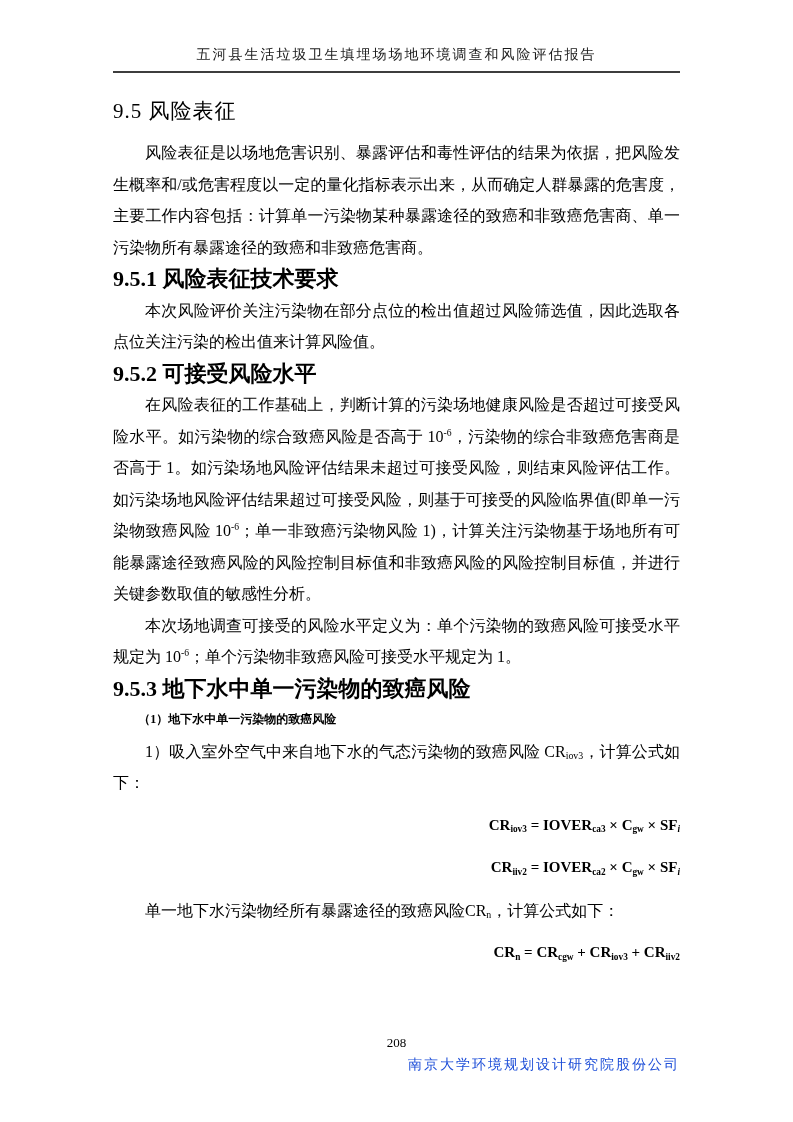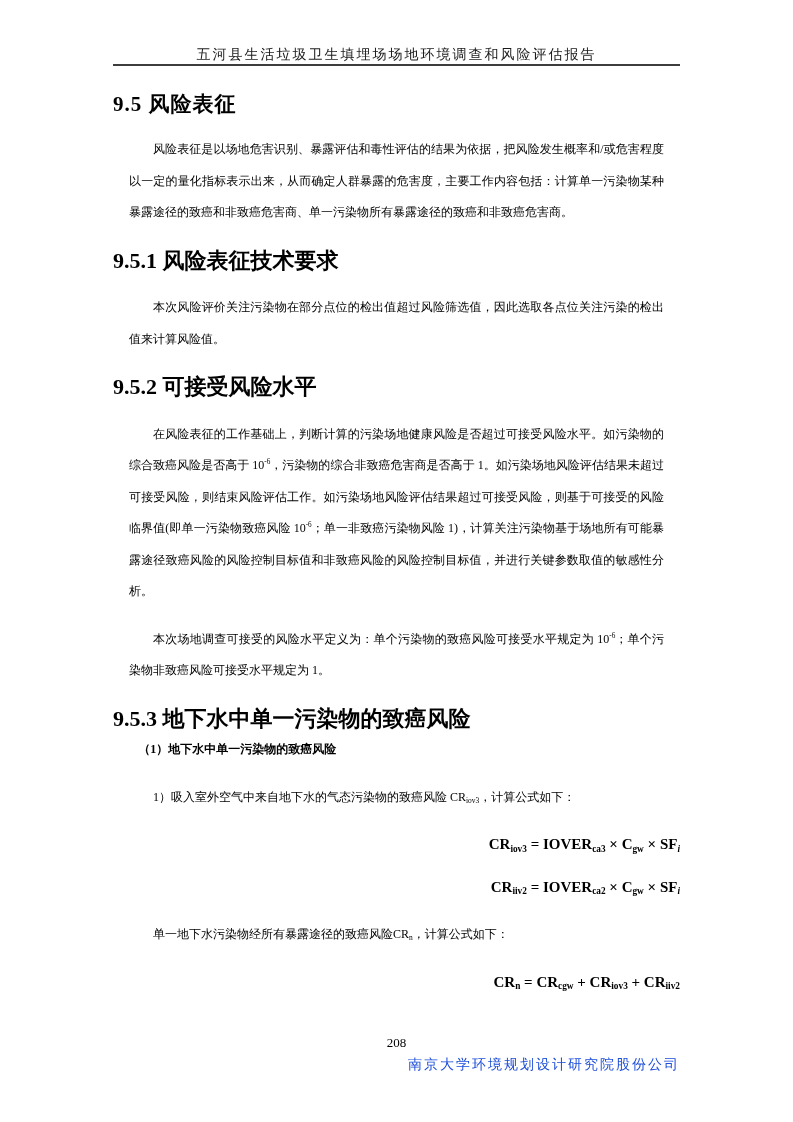--- a/index.html
+++ b/index.html
@@ -12,41 +12,42 @@
     color: #000;
     font-family: "Liberation Serif", "DejaVu Serif", serif;
     display: flex; flex-direction: column;
     overflow: hidden;
     position: relative;
   }
   .header {
     text-align: center;
     font-size: 14px;
     letter-spacing: 2px;
+    padding-bottom: 7px;
     border-bottom: 2px solid #3d3d3d;
     color: #1a1a1a;
   }
   .doc-body { margin-top: 2px; }
   .blk-h1 {
-    font-size: 21px; font-weight: bold;
+    font-size: 21px; font-weight: normal;
     margin: 22px 0 12px 0;
     letter-spacing: 1px;
   }
   .blk-h2 {
     font-size: 22px; font-weight: bold;
     line-height: 31.5px; margin: 0;
   }
   .blk-h3 {
     font-size: 12px; font-weight: bold;
     line-height: 31.5px; margin: 0;
     text-indent: 2.1em;
   }
   .blk-p {
-    font-size: 12px; line-height: 31.5px;
-    margin: 16px; text-align: justify;
+    font-size: 16px; line-height: 31.5px;
+    margin: 0; text-align: justify;
     text-indent: 2em;
   }
   .blk-formula {
     font-size: 15px; font-weight: bold;
     text-align: right; line-height: 31.5px;
     margin: 11px 0; text-indent: 0;
     font-family: "Liberation Serif", "DejaVu Serif", serif;
   }
   .sup { font-size: 0.6em; vertical-align: super; line-height: 0; }
   .sub { font-size: 0.62em; vertical-align: baseline; position: relative; top: 0.28em; line-height: 0; }

